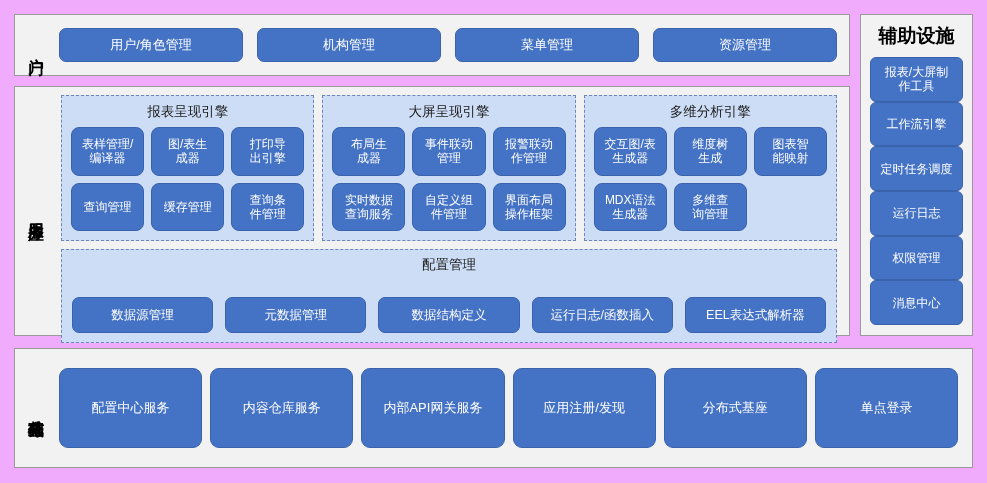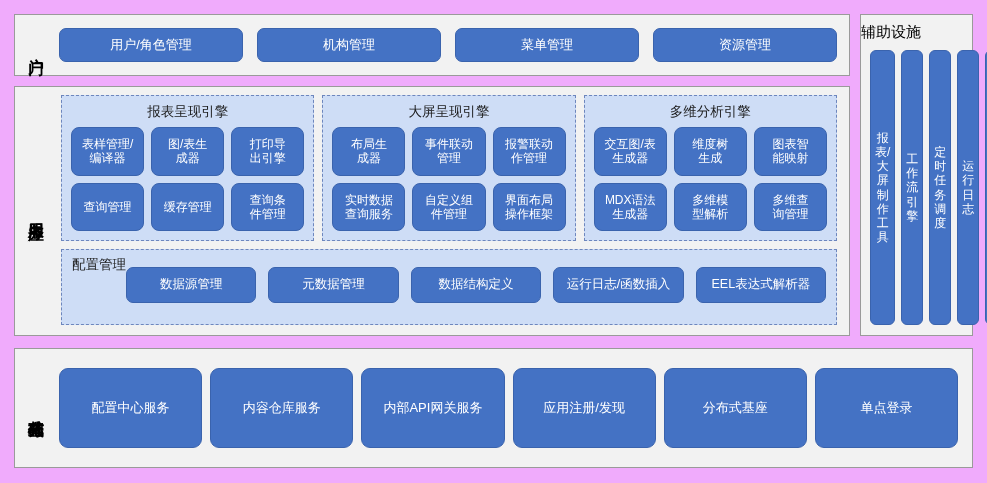--- a/index.html
+++ b/index.html
@@ -143,67 +143,68 @@
   }
 
   
   .config-panel {
     flex: 1 1 auto;
     background: #CEDDF6;
     border: 1px dashed #6d86bd;
     box-sizing: border-box;
     padding: 4px 10px 9px 10px;
     display: flex;
-    flex-direction: row;
+    flex-direction: column;
   }
   .config-title {
     text-align: center;
     font-size: 13.5px;
     color: #1a1a1a;
     padding: 2px 0 6px 0;
     user-select: none;
   }
   .config-row {
     flex: 1 1 auto;
     display: flex;
     align-items: center;
     justify-content: space-between;
     gap: 12px;
   }
   .config-row .btn {
     height: 36px;
     flex: 1 1 0;
     font-size: 12.5px;
+    margin-top: 17px;
   }
 
   
   #aux {
     left: 860px;
     top: 14px;
     width: 113px;
     height: 322px;
     flex-direction: column;
     align-items: stretch;
     padding: 0;
   }
   .aux-title {
     flex: 0 0 auto;
-    font-weight: normal;
-    font-size: 15px;
+    text-align: center;
+    font-weight: bold;
+    font-size: 19px;
     color: #000;
     padding: 8px 0 6px 0;
     user-select: none;
   }
   .aux-list {
     flex: 1 1 auto;
     display: flex;
-    flex-direction: row;
+    flex-direction: column;
     justify-content: space-between;
     padding: 2px 9px 10px 9px;
-    gap: 6px;
   }
   .aux-list .btn {
     flex: 1 1 0;
     font-size: 12px;
     border-radius: 6px;
   }
 
   
   #base {
     left: 14px;
@@ -282,22 +283,20 @@
           <div class="engine-title">多维分析引擎</div>
           <div class="engine-grid">
             <div class="btn">交互图/表
 生成器</div>
             <div class="btn">维度树
 生成</div>
             <div class="btn">图表智
 能映射</div>
             <div class="btn">MDX语法
 生成器</div>
-            <div class="btn">多维模
-型解析</div>
             <div class="btn">多维查
 询管理</div>
           </div>
         </div>
 
       </div>
 
       <div class="config-panel">
         <div class="config-title">配置管理</div>
         <div class="config-row">

